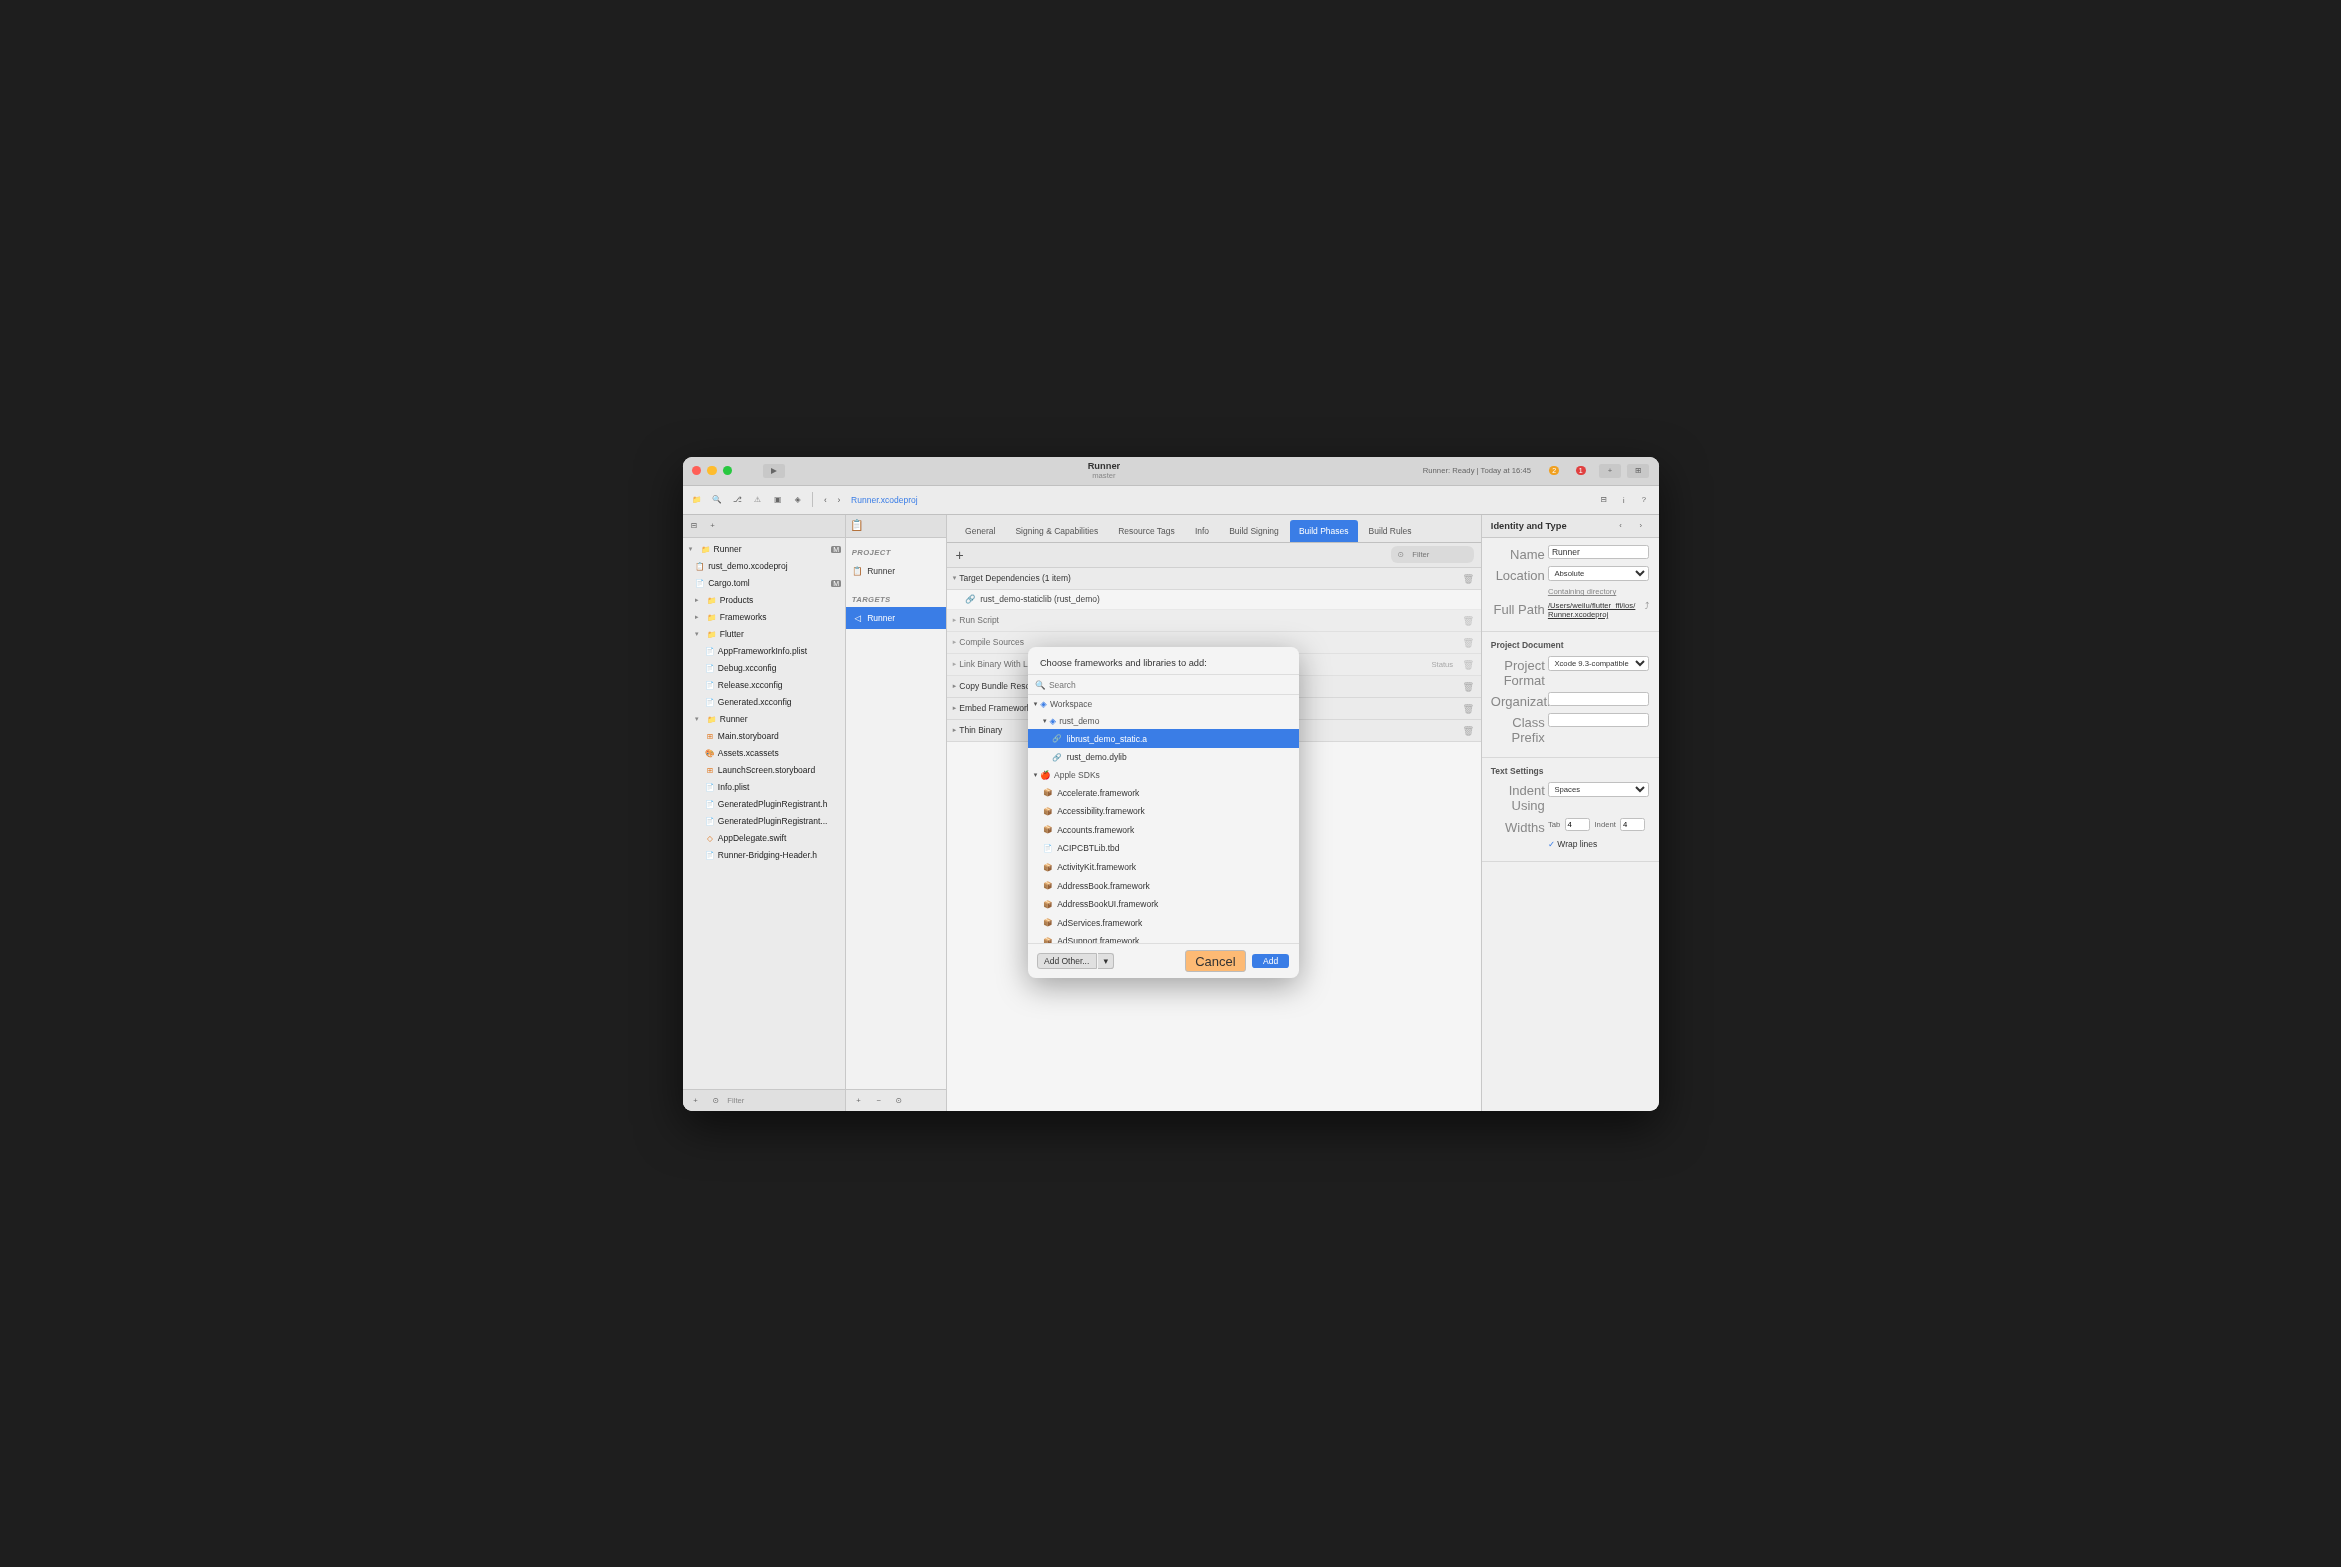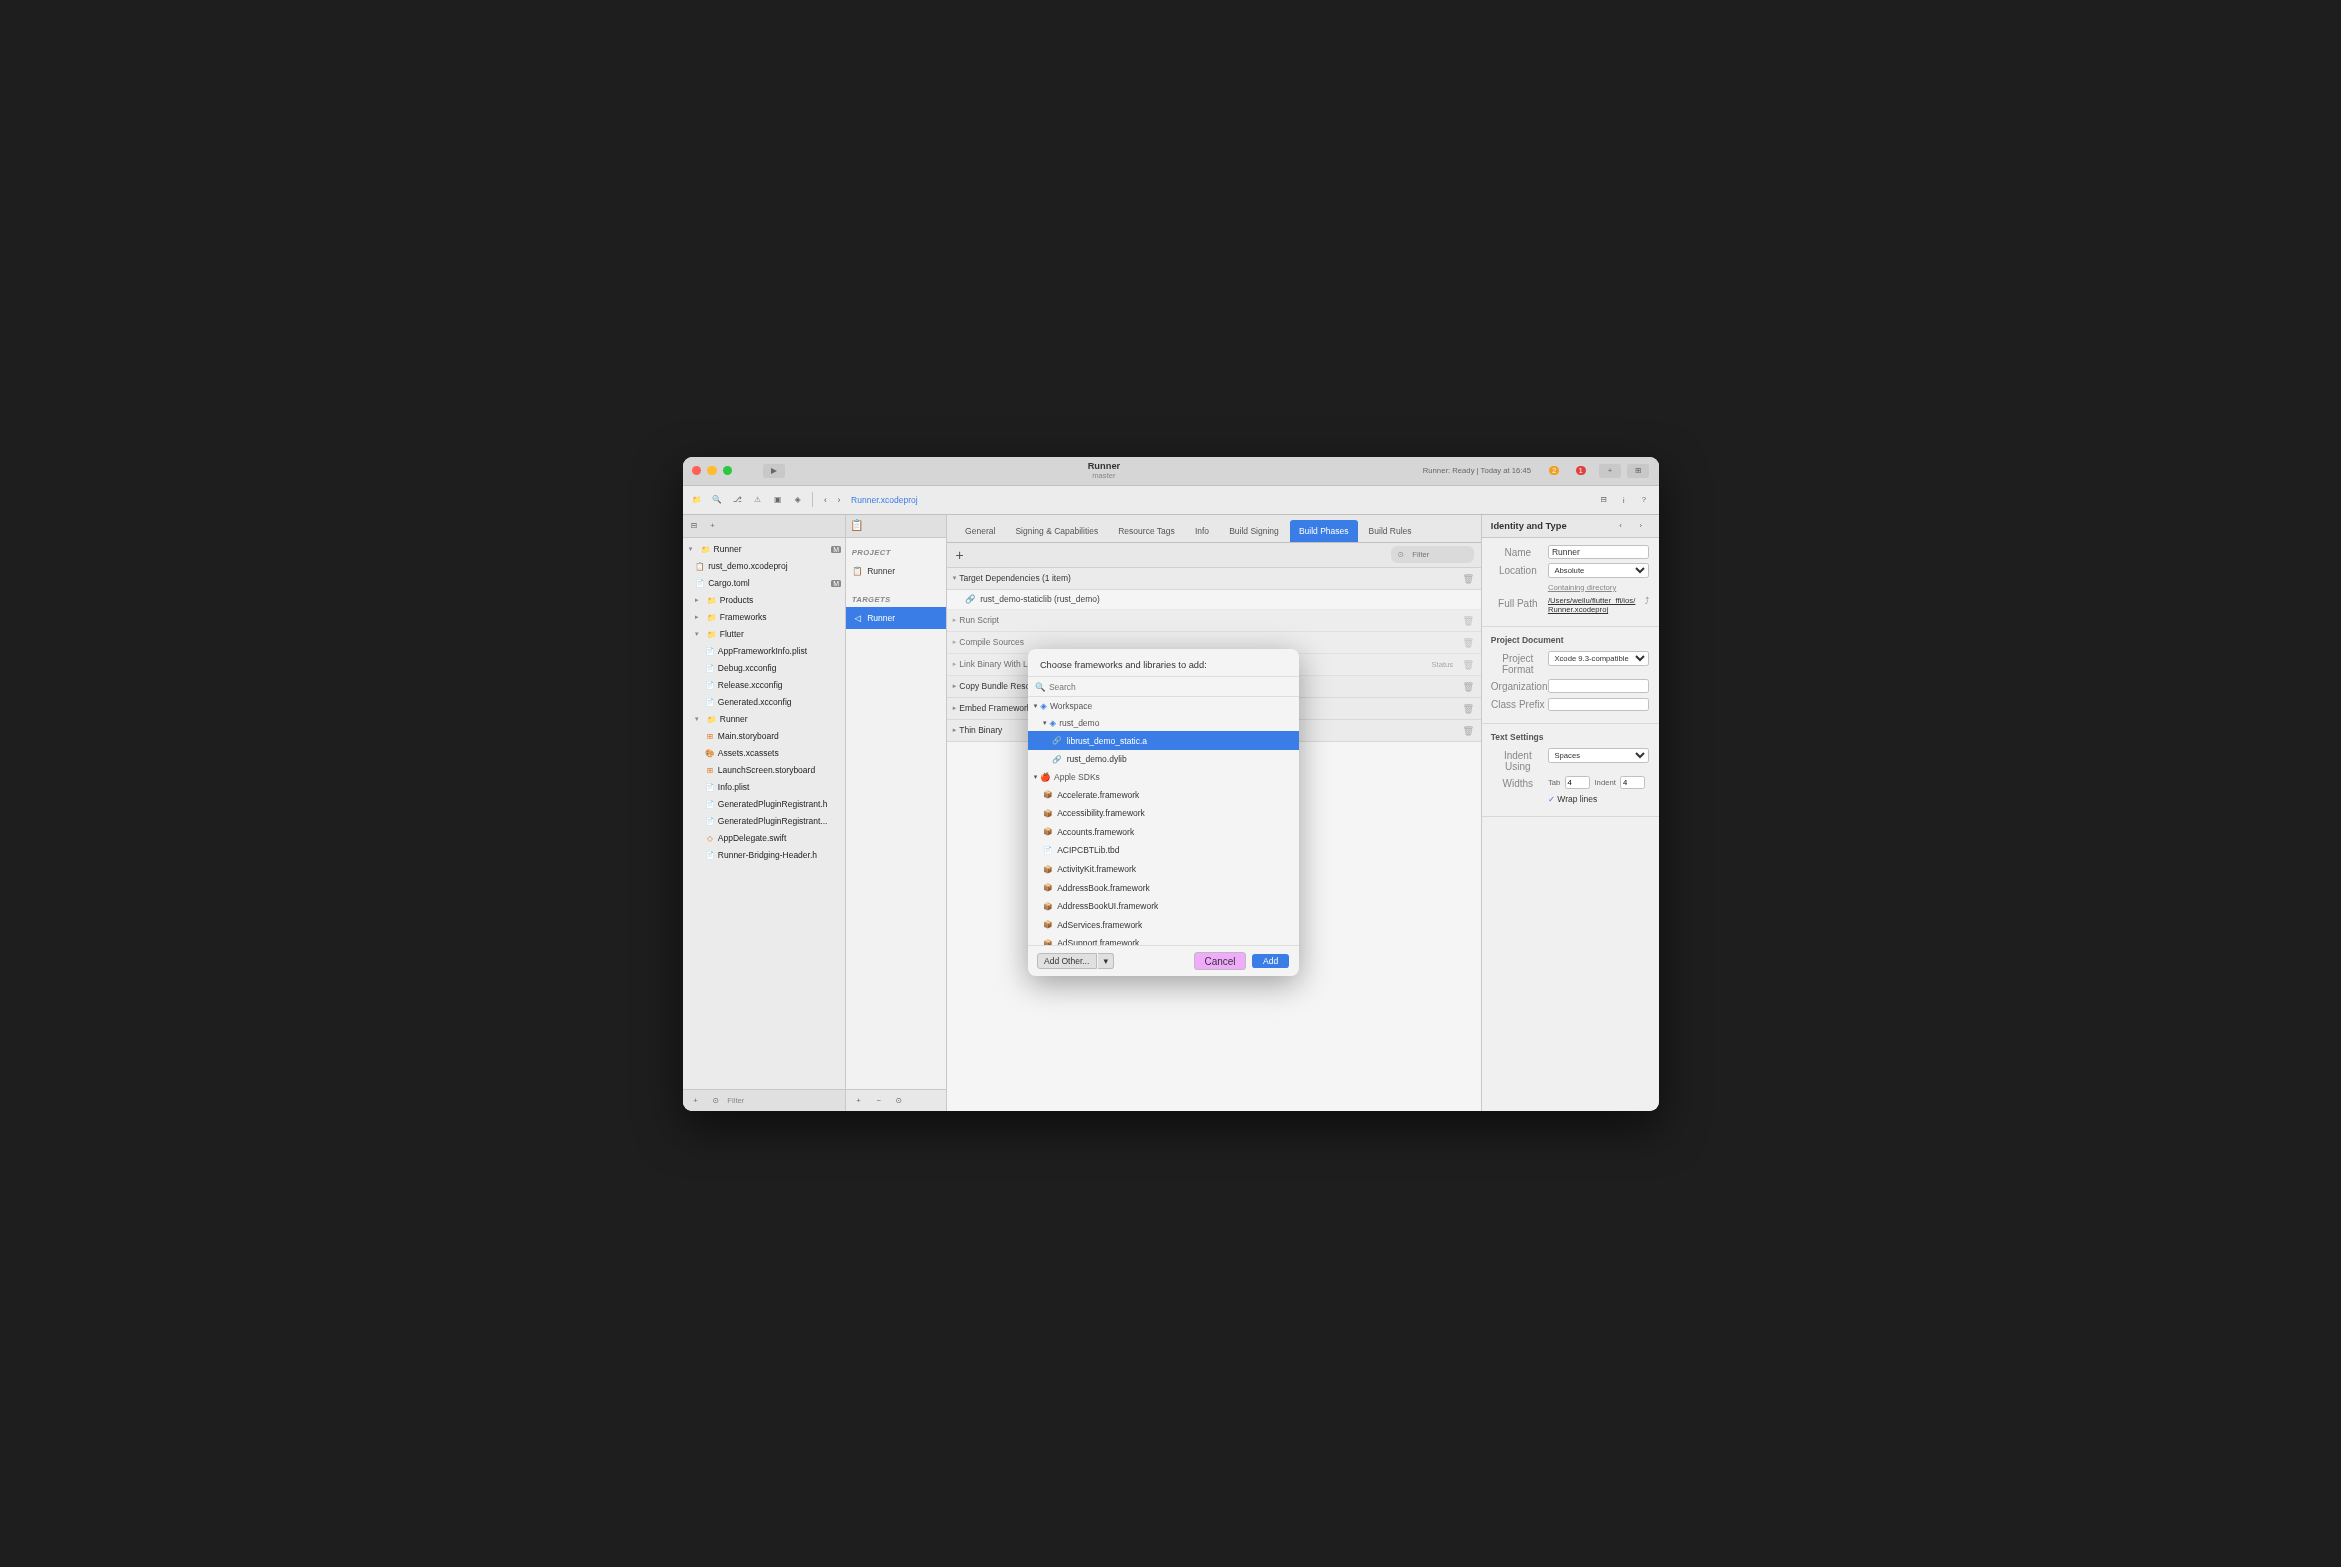--- a/index.html
+++ b/index.html
@@ -284,24 +284,24 @@
       padding: 7.7px 9.3px;
       border-bottom: 0.8px solid #d8d8d8;
     }
     .inspector-row {
       display: flex;
       align-items: flex-start;
       margin-bottom: 4.6px;
       gap: 3.1px;
     }
     .inspector-label {
-      font-size: 10px;
+      font-size: 13px;
       color: #888;
       width: 54px;
-      text-align: center;
+      text-align: right;
       flex-shrink: 0;
       padding-top: 1.5px;
     }
     .inspector-value {
       font-size: 8.5px;
       color: #333;
       flex: 1;
       text-decoration: underline;
     }
     .inspector-input {
@@ -422,25 +422,25 @@
       background: #e0e0e0;
       border: 0.8px solid #bbb;
       border-left: none;
       border-radius: 0 3.1px 3.1px 0;
       padding: 2.3px 3.9px;
       font-size: 7.7px;
       cursor: pointer;
       color: #333;
     }
     .btn-cancel {
-      background: #f0abfc;
+      background: #fdba74;
       border: 0.8px solid #bbb;
       border-radius: 3.1px;
       padding: 2.3px 9.3px;
-      font-size: 10px;
+      font-size: 13px;
       cursor: pointer;
       color: #333;
       margin-left: auto;
     }
     .btn-add {
       background: #3a7de6;
       border: none;
       border-radius: 3.1px;
       padding: 2.3px 11px;
       font-size: 8.5px;

